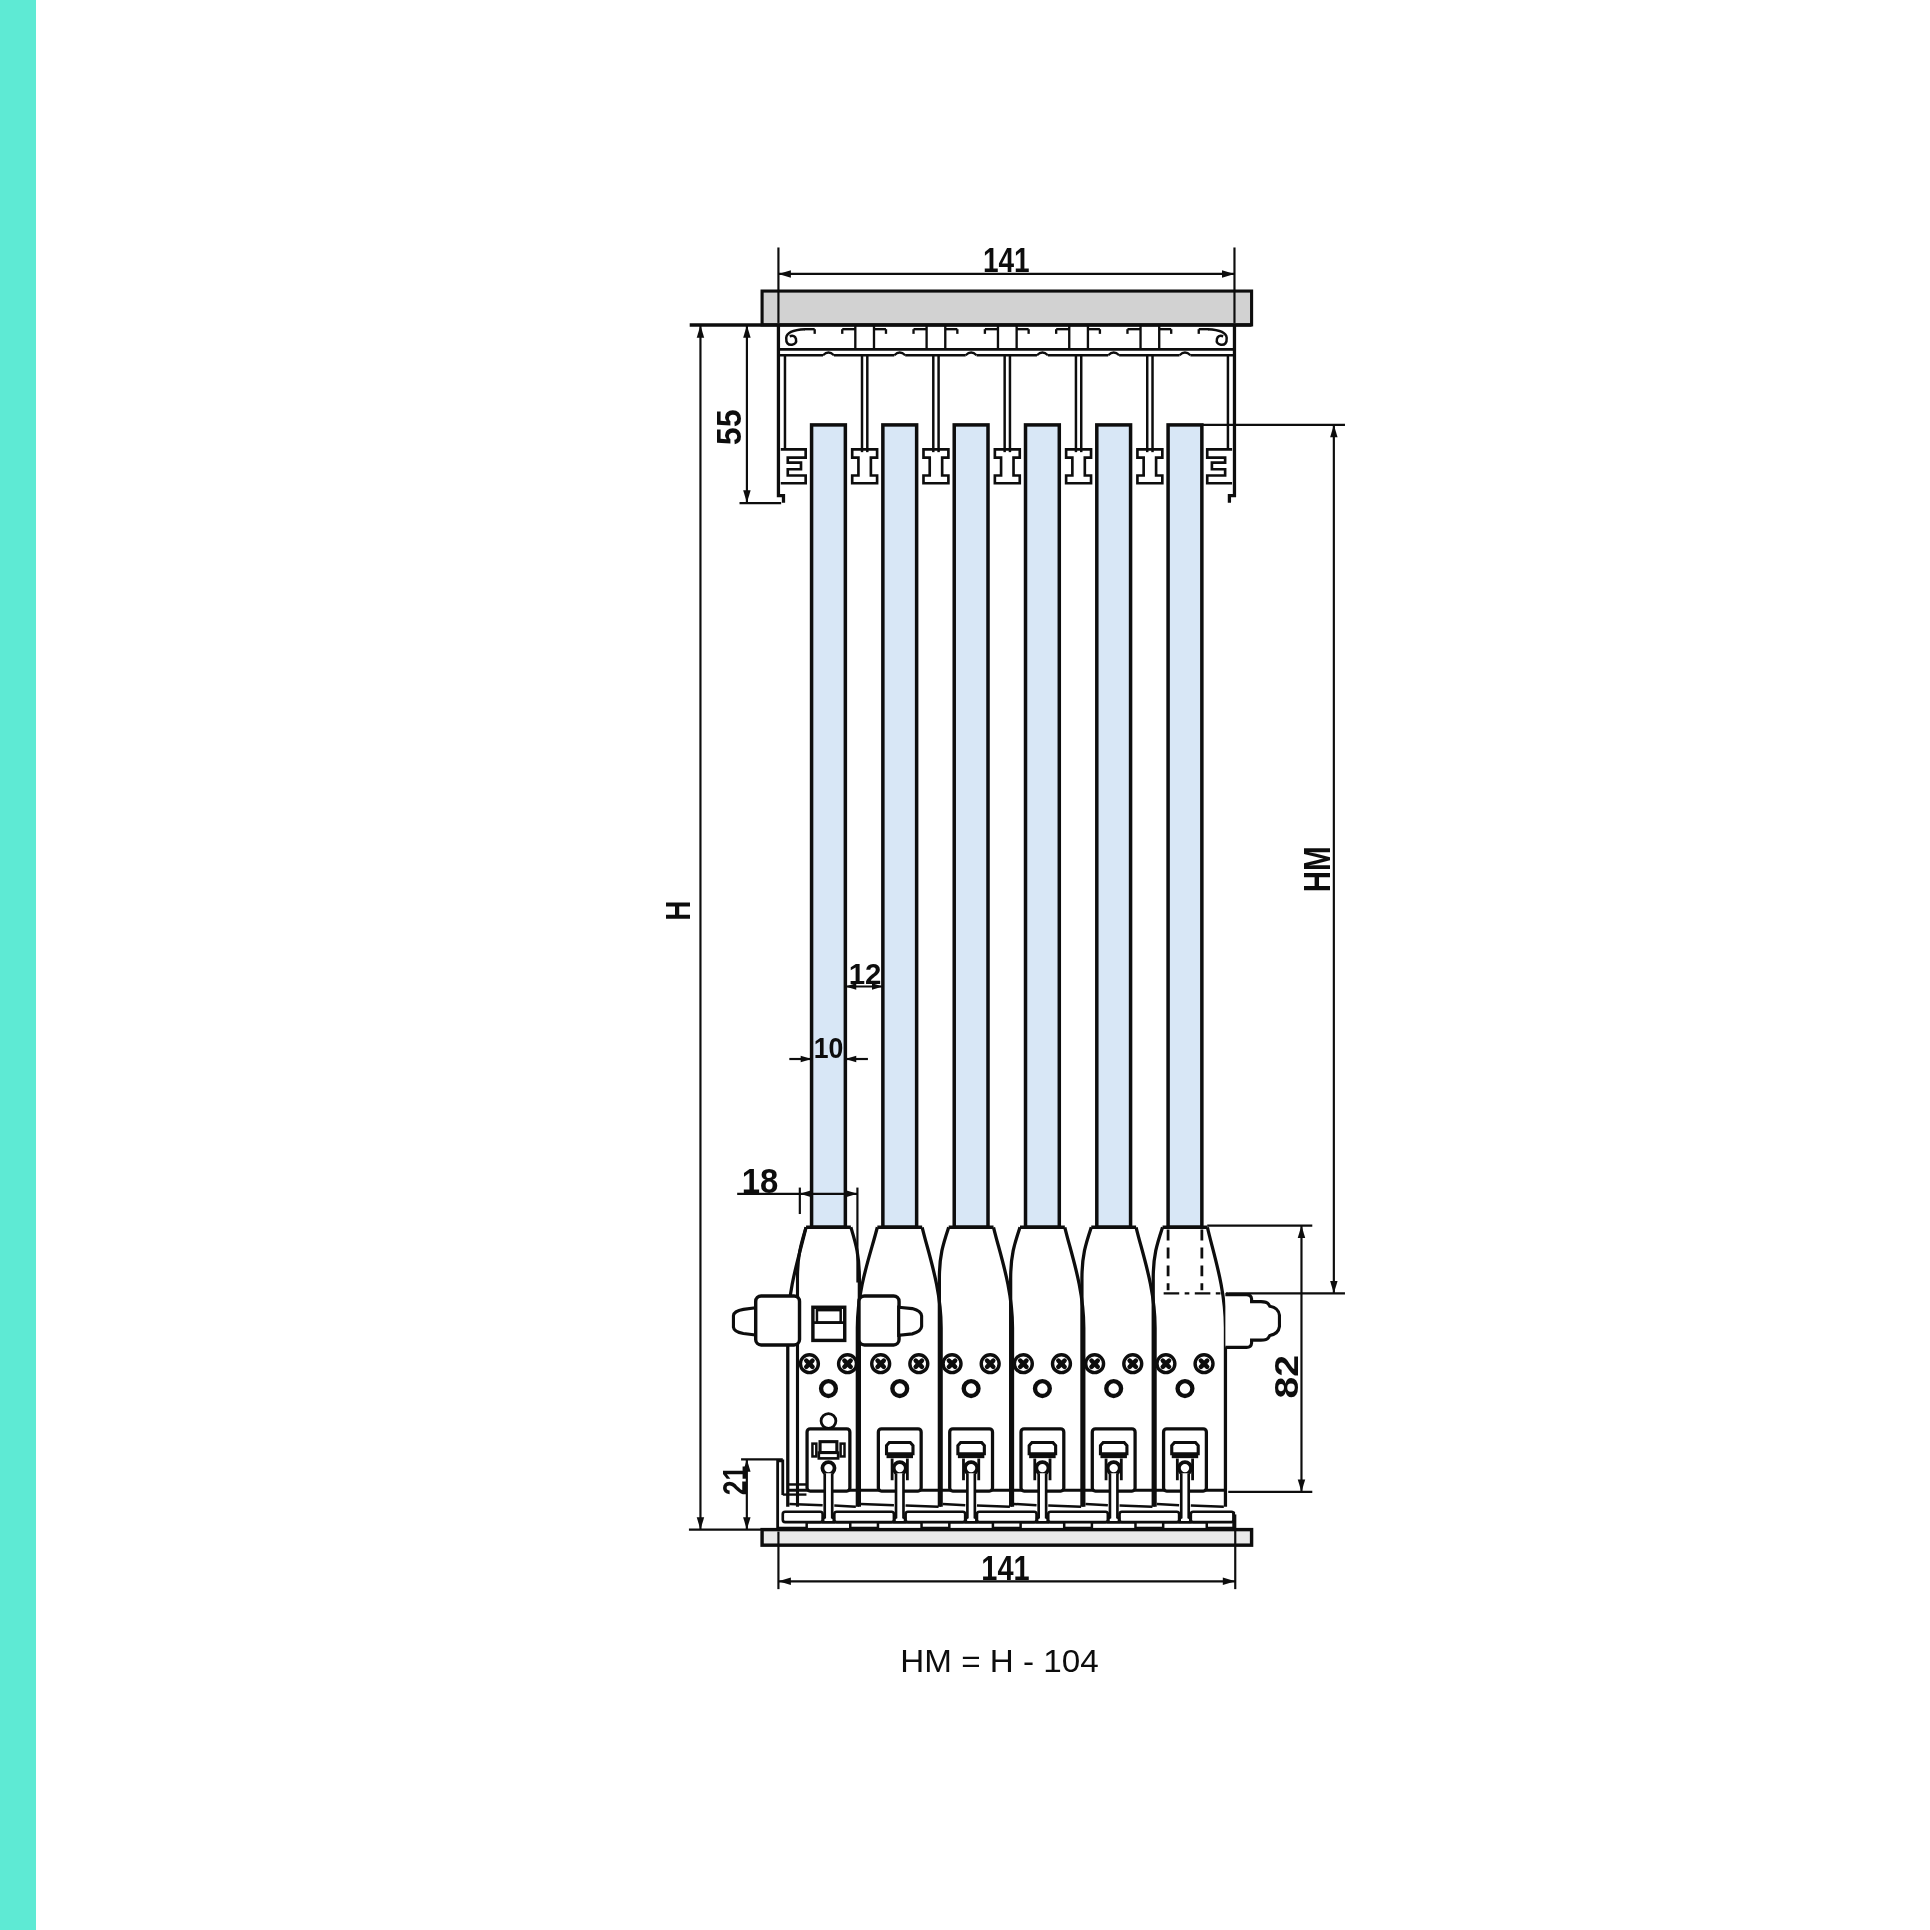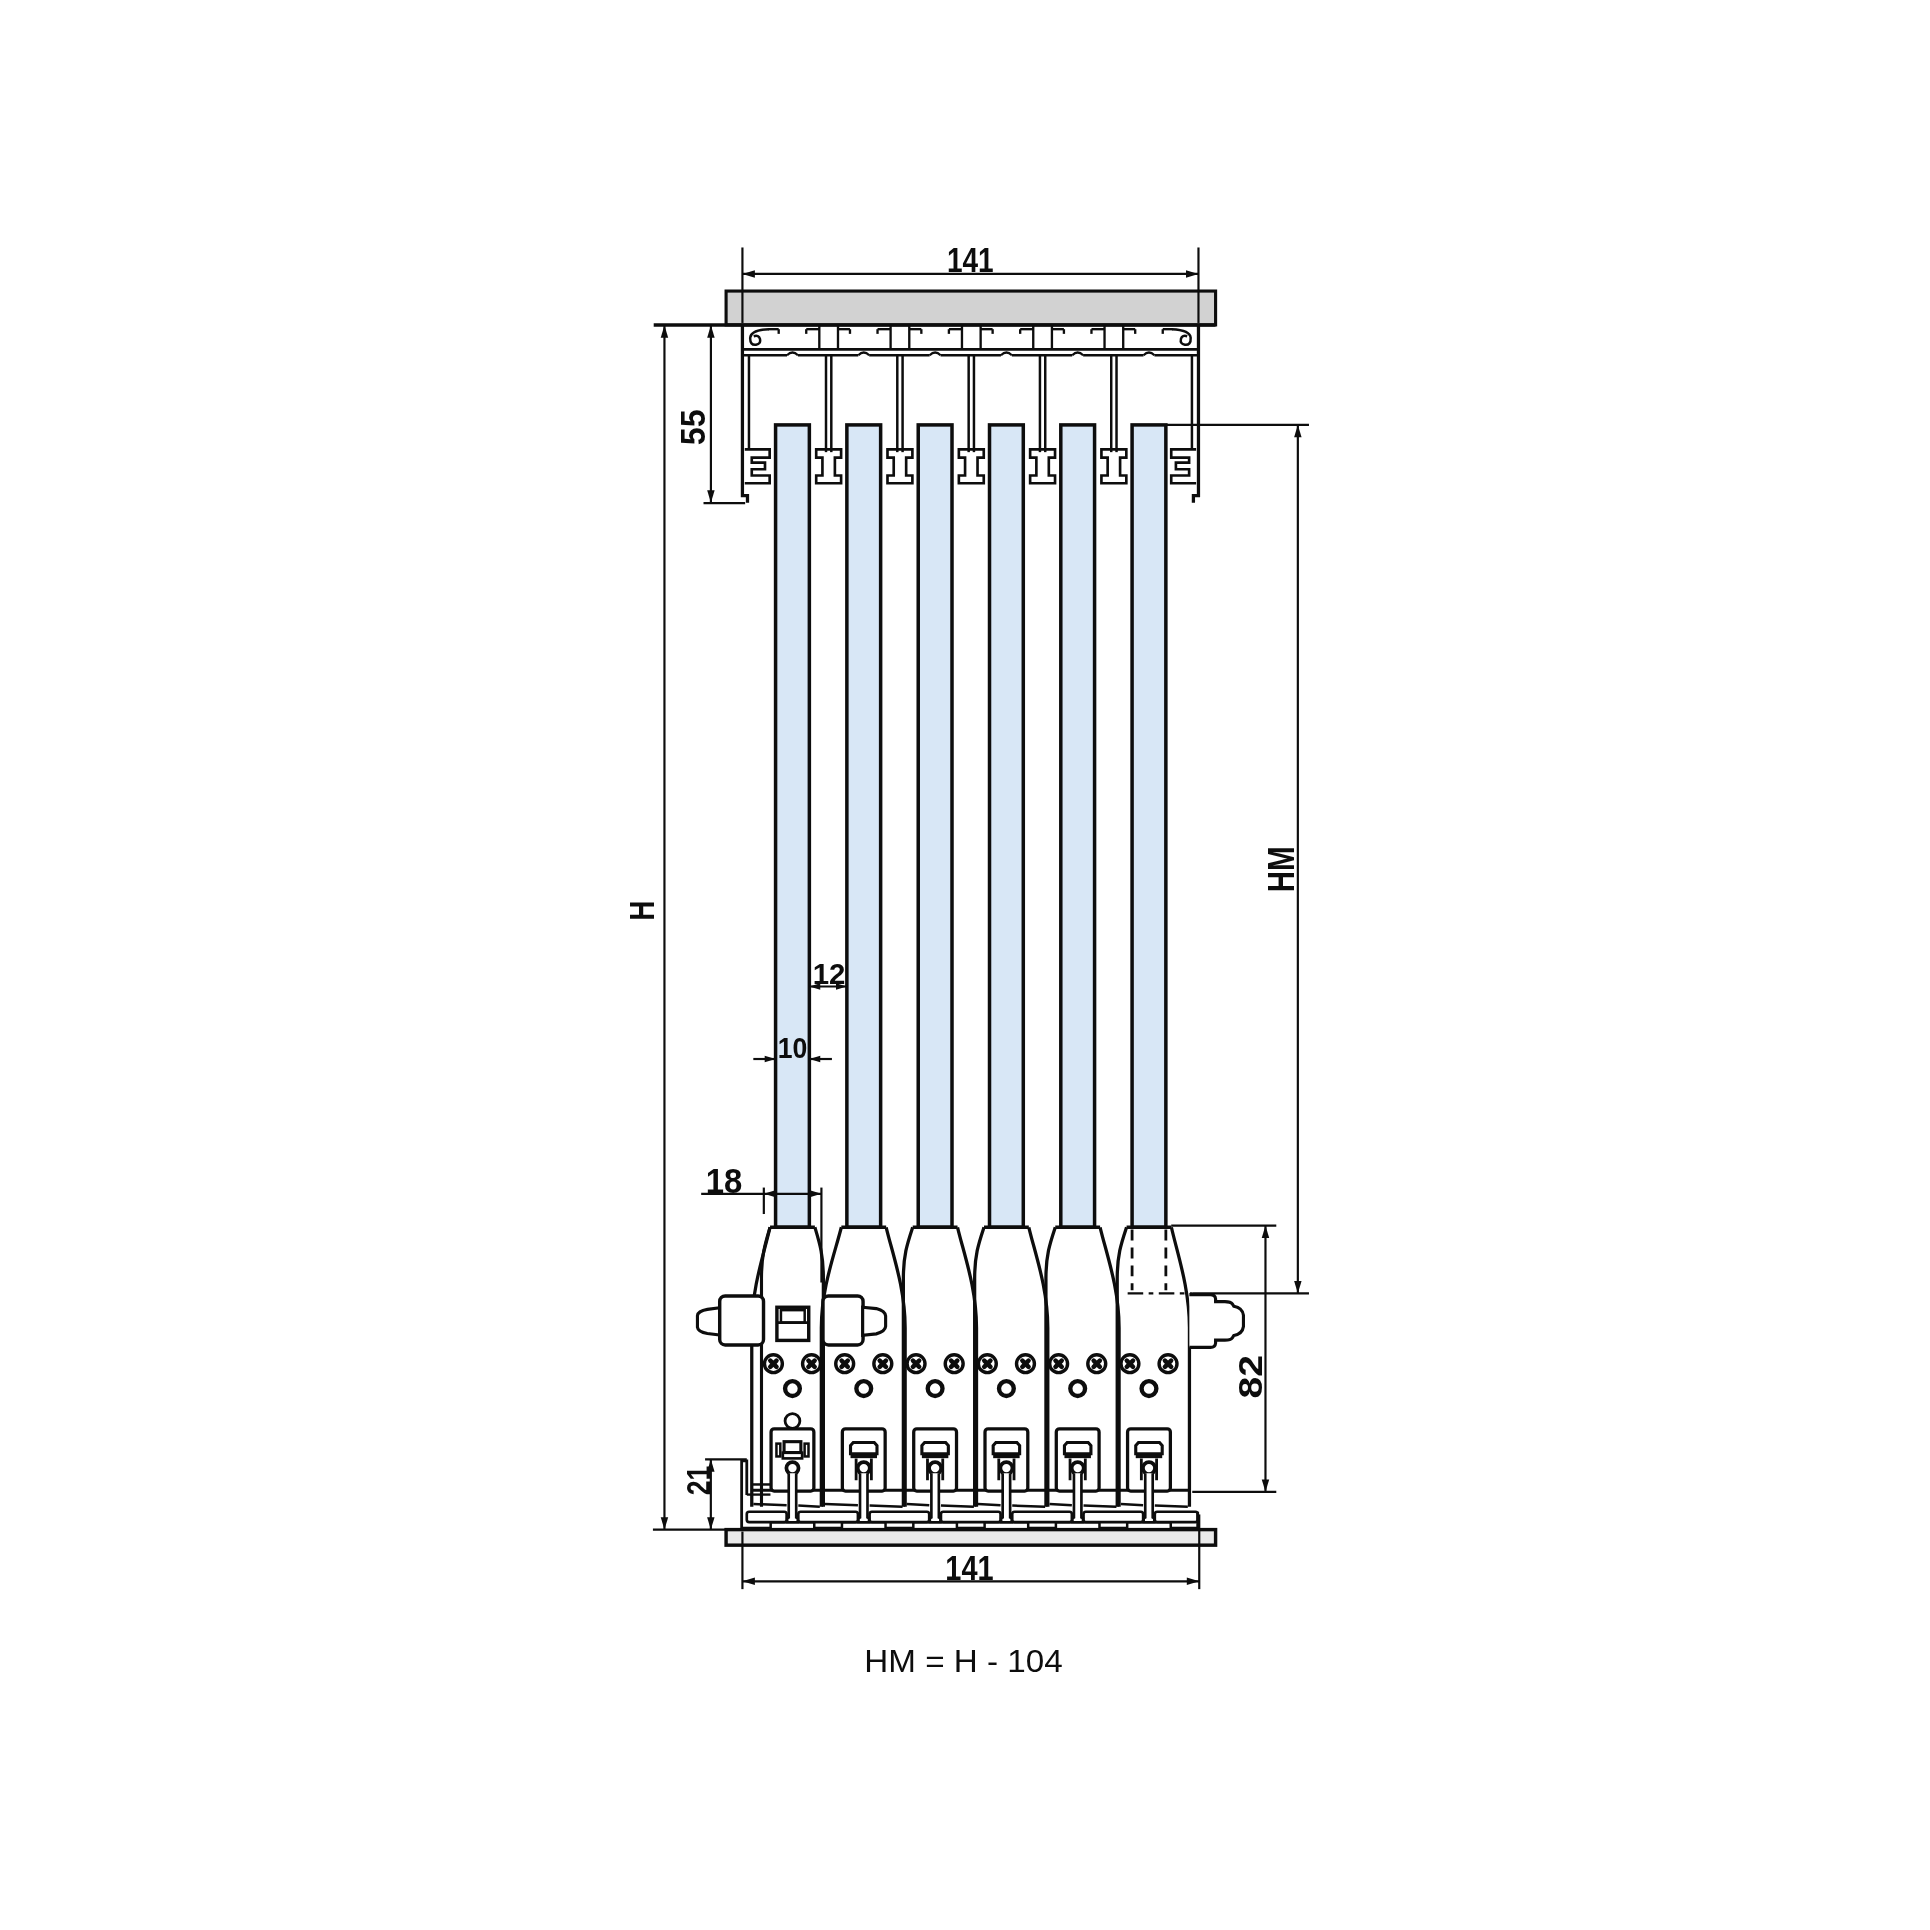--- a/index.html
+++ b/index.html
@@ -1,16 +1,16 @@
 <!DOCTYPE html>
 <html style="font-size:12.5px"><head>
 <meta charset="utf-8">
 <style>
 html,body{margin:0;padding:0;background:#fff;}
-#page{width:1529px;height:1930px;position:relative;background:#22c55e;}
+#page{width:1529px;height:1930px;position:relative;background:#5eead4;padding-left:36px;}
 </style>
 </head>
 <body>
 <div id="page">
 <svg width="1930" height="1930" viewBox="0 0 2480 2480">
 <rect width="2480" height="2480" fill="#ffffff"></rect>
 
 <rect x="933.0" y="374.0" width="629.0" height="43.5" fill="#d2d2d2" stroke="#0d0d0d" stroke-width="4"></rect>
 
 <g>

